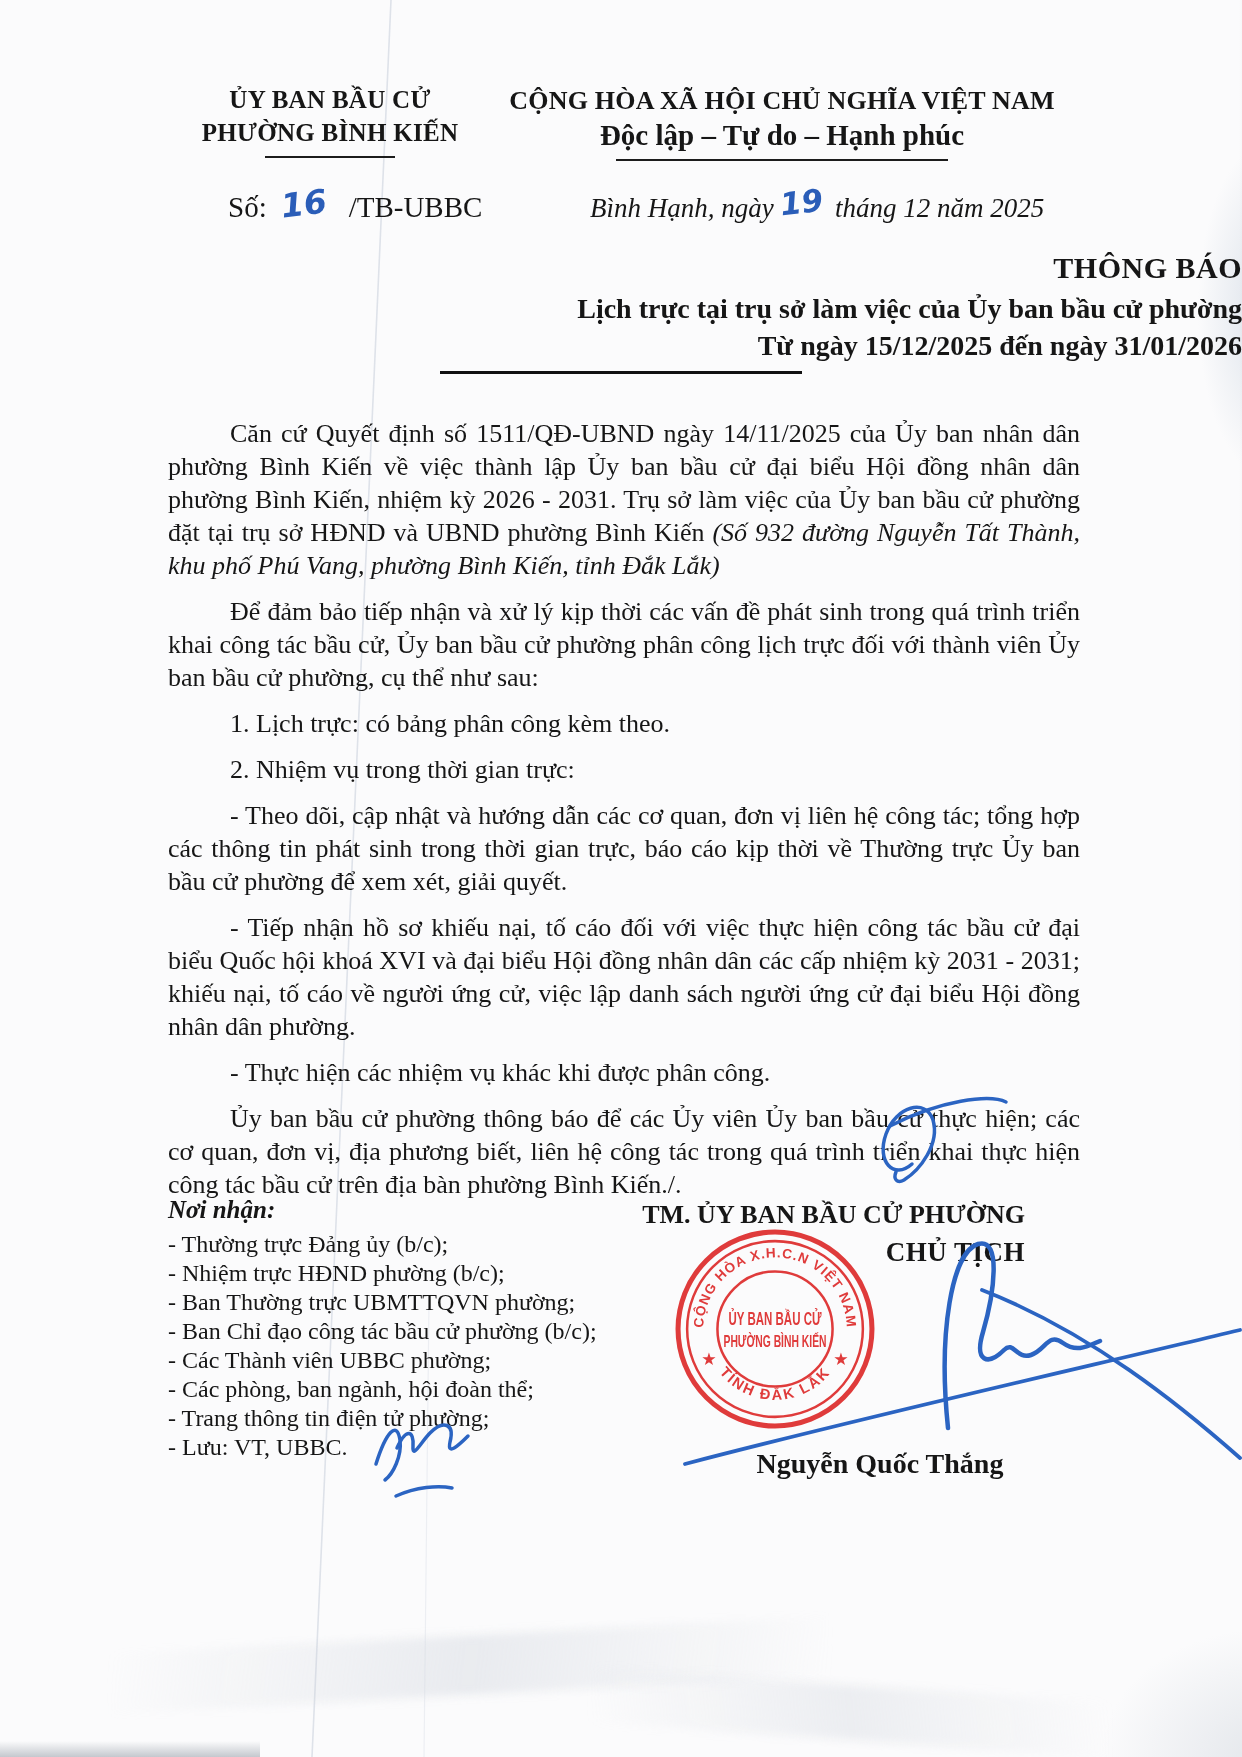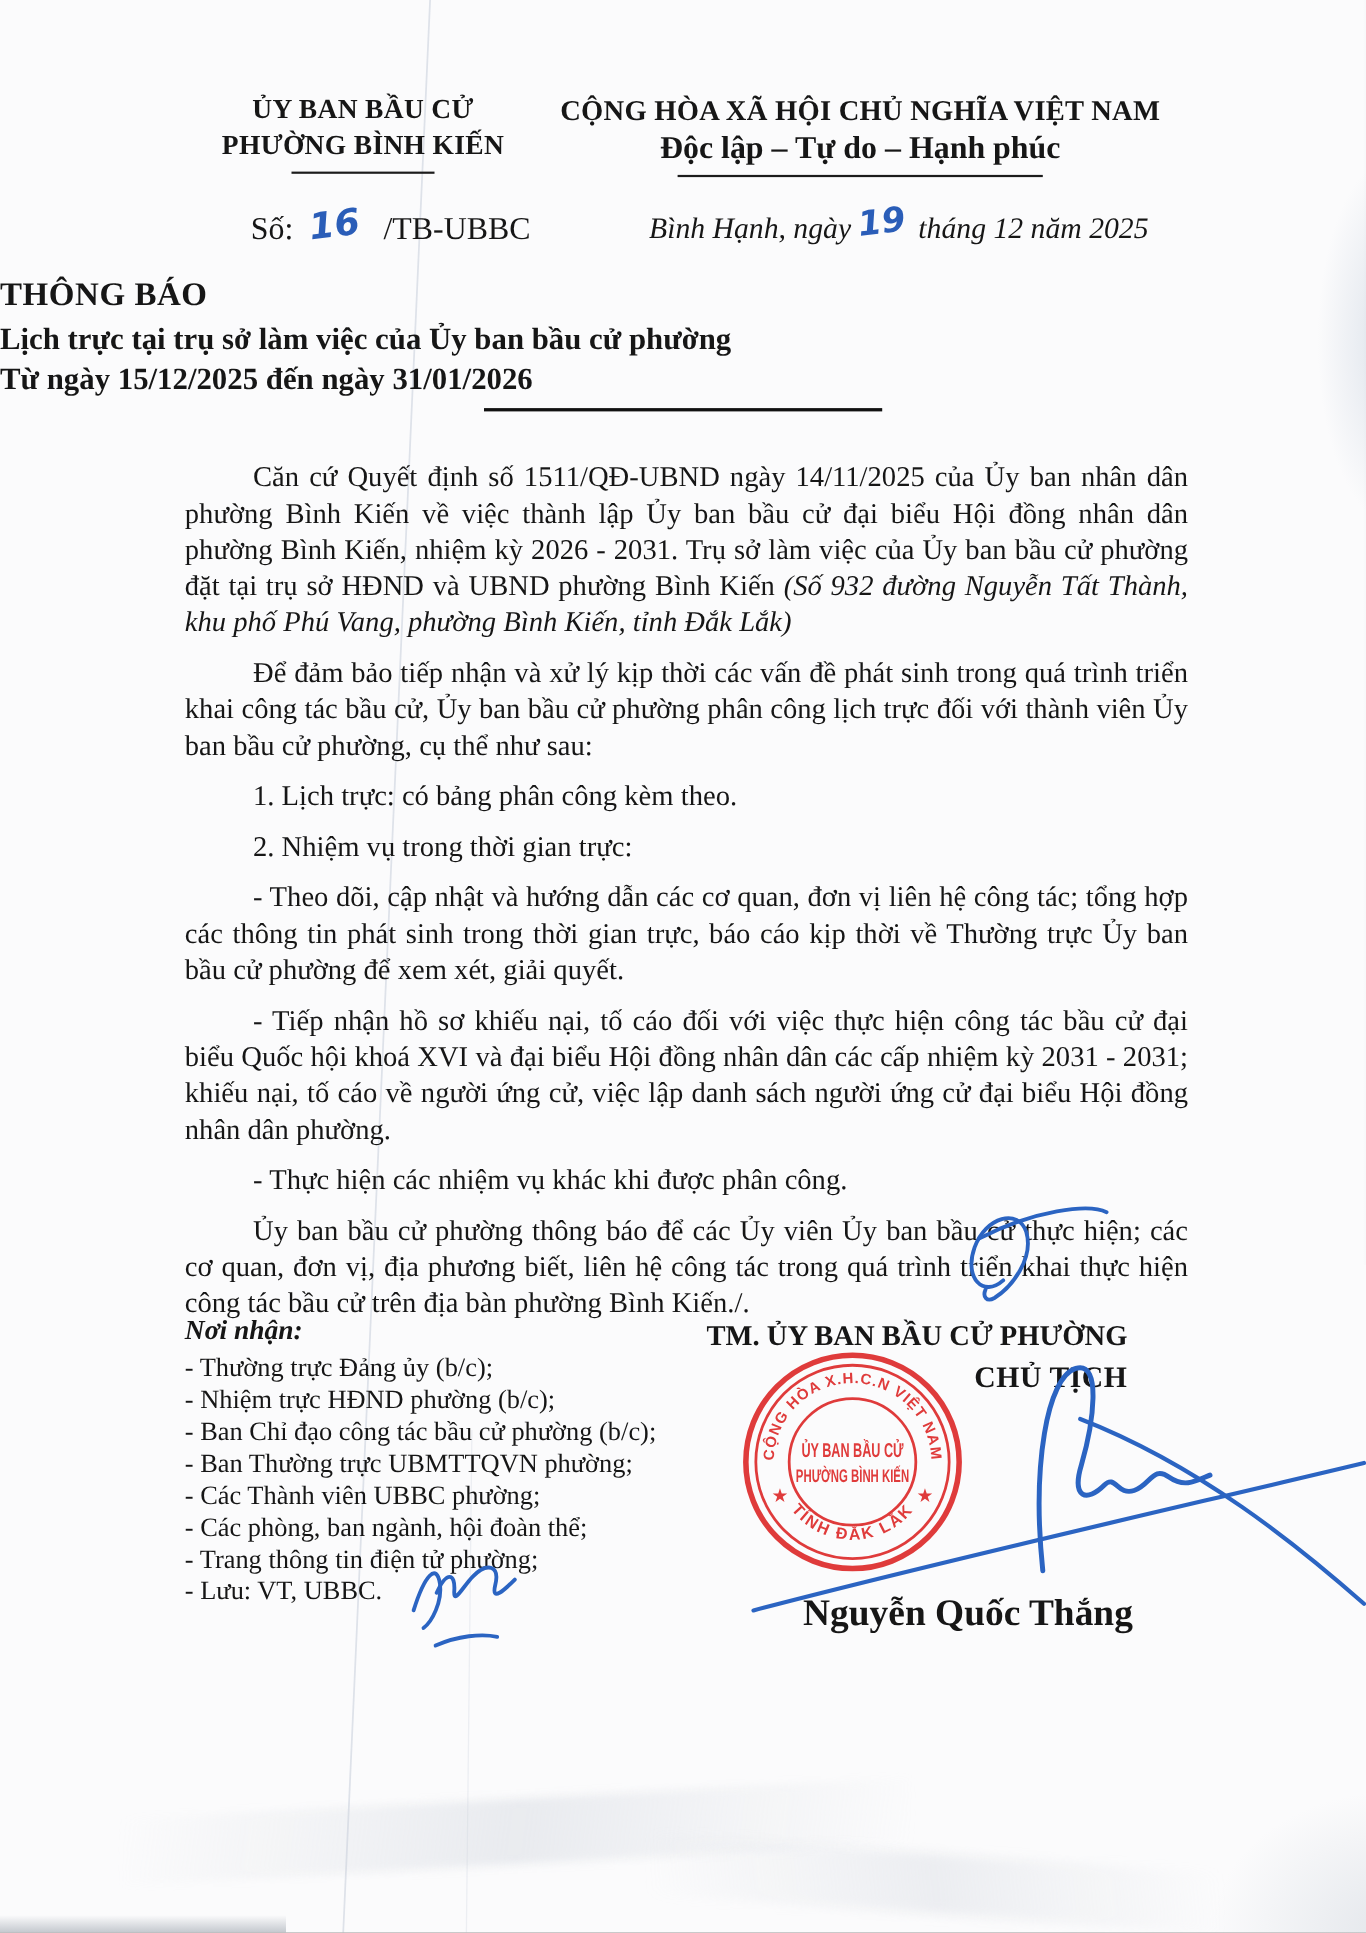--- a/index.html
+++ b/index.html
@@ -43,42 +43,42 @@
   .nat-rule{width:332px;height:2px;background:#1c1c1c;margin:7px auto 0;}
 
   .so-line{position:absolute;left:228px;top:189px;font-size:29px;white-space:nowrap;}
   .hand{display:inline-block;font-family:"DejaVu Sans", sans-serif;font-style:italic;
     font-weight:bold;color:#2a5db8;font-size:33px;transform:rotate(-7deg);line-height:1;}
   .so-hand{margin:0 22px 0 14px;position:relative;top:-2px;}
   .date-line{position:absolute;left:590px;top:191px;font-size:27px;font-style:italic;white-space:nowrap;}
   .date-hand{margin:0 12px 0 6px;position:relative;top:-4px;font-size:31px;}
 
   
-  .title-block{position:absolute;left:0;top:251px;width:1242px;text-align:left;}
+  .title-block{position:absolute;left:0;top:251px;width:1242px;text-align:right;}
   .title-1{font-weight:bold;font-size:30px;letter-spacing:.5px;}
   .title-2{font-weight:bold;font-size:28px;margin-top:8px;}
   .title-3{font-weight:bold;font-size:28px;margin-top:5px;}
   .title-rule{width:362px;height:3px;background:#111;margin:9px auto 0;}
 
   
   .body-text{position:absolute;left:168px;top:417px;width:912px;
     font-size:26px;line-height:33px;text-align:justify;}
   .body-text p{margin:0 0 13px 0;text-indent:62px;}
   .body-text .it{font-style:italic;}
 
   
   .recipients{position:absolute;left:168px;top:1196px;width:470px;font-size:24px;}
   .recipients-heading{font-weight:bold;font-style:italic;font-size:25px;margin-bottom:6px;}
   .recipient-item{line-height:29px;}
 
   .sign-title{position:absolute;left:555px;top:1200px;width:470px;text-align:right;}
   .sign-line1{font-weight:bold;font-size:26px;white-space:nowrap;}
   .sign-line2{font-weight:bold;font-size:27px;margin-top:7px;letter-spacing:.5px;}
   .sign-name{position:absolute;left:680px;top:1448px;width:400px;text-align:center;
-    font-weight:bold;font-size:34px;white-space:nowrap;}
+    font-weight:bold;font-size:28px;white-space:nowrap;}
 
   .stamp-svg{position:absolute;left:674px;top:1226px;width:202px;height:206px;opacity:.9;}
   .sig-svg{position:absolute;left:300px;top:1060px;width:942px;height:460px;}
 </style>
 </head>
 <body>
 
 <div class="page">
 
   <svg class="artifact foldlines" width="1242" height="1757" viewBox="0 0 1242 1757">
@@ -123,22 +123,22 @@
     <p>- Theo dõi, cập nhật và hướng dẫn các cơ quan, đơn vị liên hệ công tác; tổng hợp các thông tin phát sinh trong thời gian trực, báo cáo kịp thời về Thường trực Ủy ban bầu cử phường để xem xét, giải quyết.</p>
     <p>- Tiếp nhận hồ sơ khiếu nại, tố cáo đối với việc thực hiện công tác bầu cử đại biểu Quốc hội khoá XVI và đại biểu Hội đồng nhân dân các cấp nhiệm kỳ 2031 - 2031; khiếu nại, tố cáo về người ứng cử, việc lập danh sách người ứng cử đại biểu Hội đồng nhân dân phường.</p>
     <p>- Thực hiện các nhiệm vụ khác khi được phân công.</p>
     <p>Ủy ban bầu cử phường thông báo để các Ủy viên Ủy ban bầu cử thực hiện; các cơ quan, đơn vị, địa phương biết, liên hệ công tác trong quá trình triển khai thực hiện công tác bầu cử trên địa bàn phường Bình Kiến./.</p>
   </div>
 
   <div class="recipients">
     <div class="recipients-heading">Nơi nhận:</div>
     <div class="recipient-item">- Thường trực Đảng ủy (b/c);</div>
     <div class="recipient-item">- Nhiệm trực HĐND phường (b/c);</div>
+    <div class="recipient-item">- Ban Thường trực UBMTTQVN phường;</div>
     <div class="recipient-item">- Ban Chỉ đạo công tác bầu cử phường (b/c);</div>
-    <div class="recipient-item">- Ban Thường trực UBMTTQVN phường;</div>
     <div class="recipient-item">- Các Thành viên UBBC phường;</div>
     <div class="recipient-item">- Các phòng, ban ngành, hội đoàn thể;</div>
     <div class="recipient-item">- Trang thông tin điện tử phường;</div>
     <div class="recipient-item">- Lưu: VT, UBBC.</div>
   </div>
 
   <div class="sign-title">
     <div class="sign-line1">TM. ỦY BAN BẦU CỬ PHƯỜNG</div>
     <div class="sign-line2">CHỦ TỊCH</div>
   </div>

